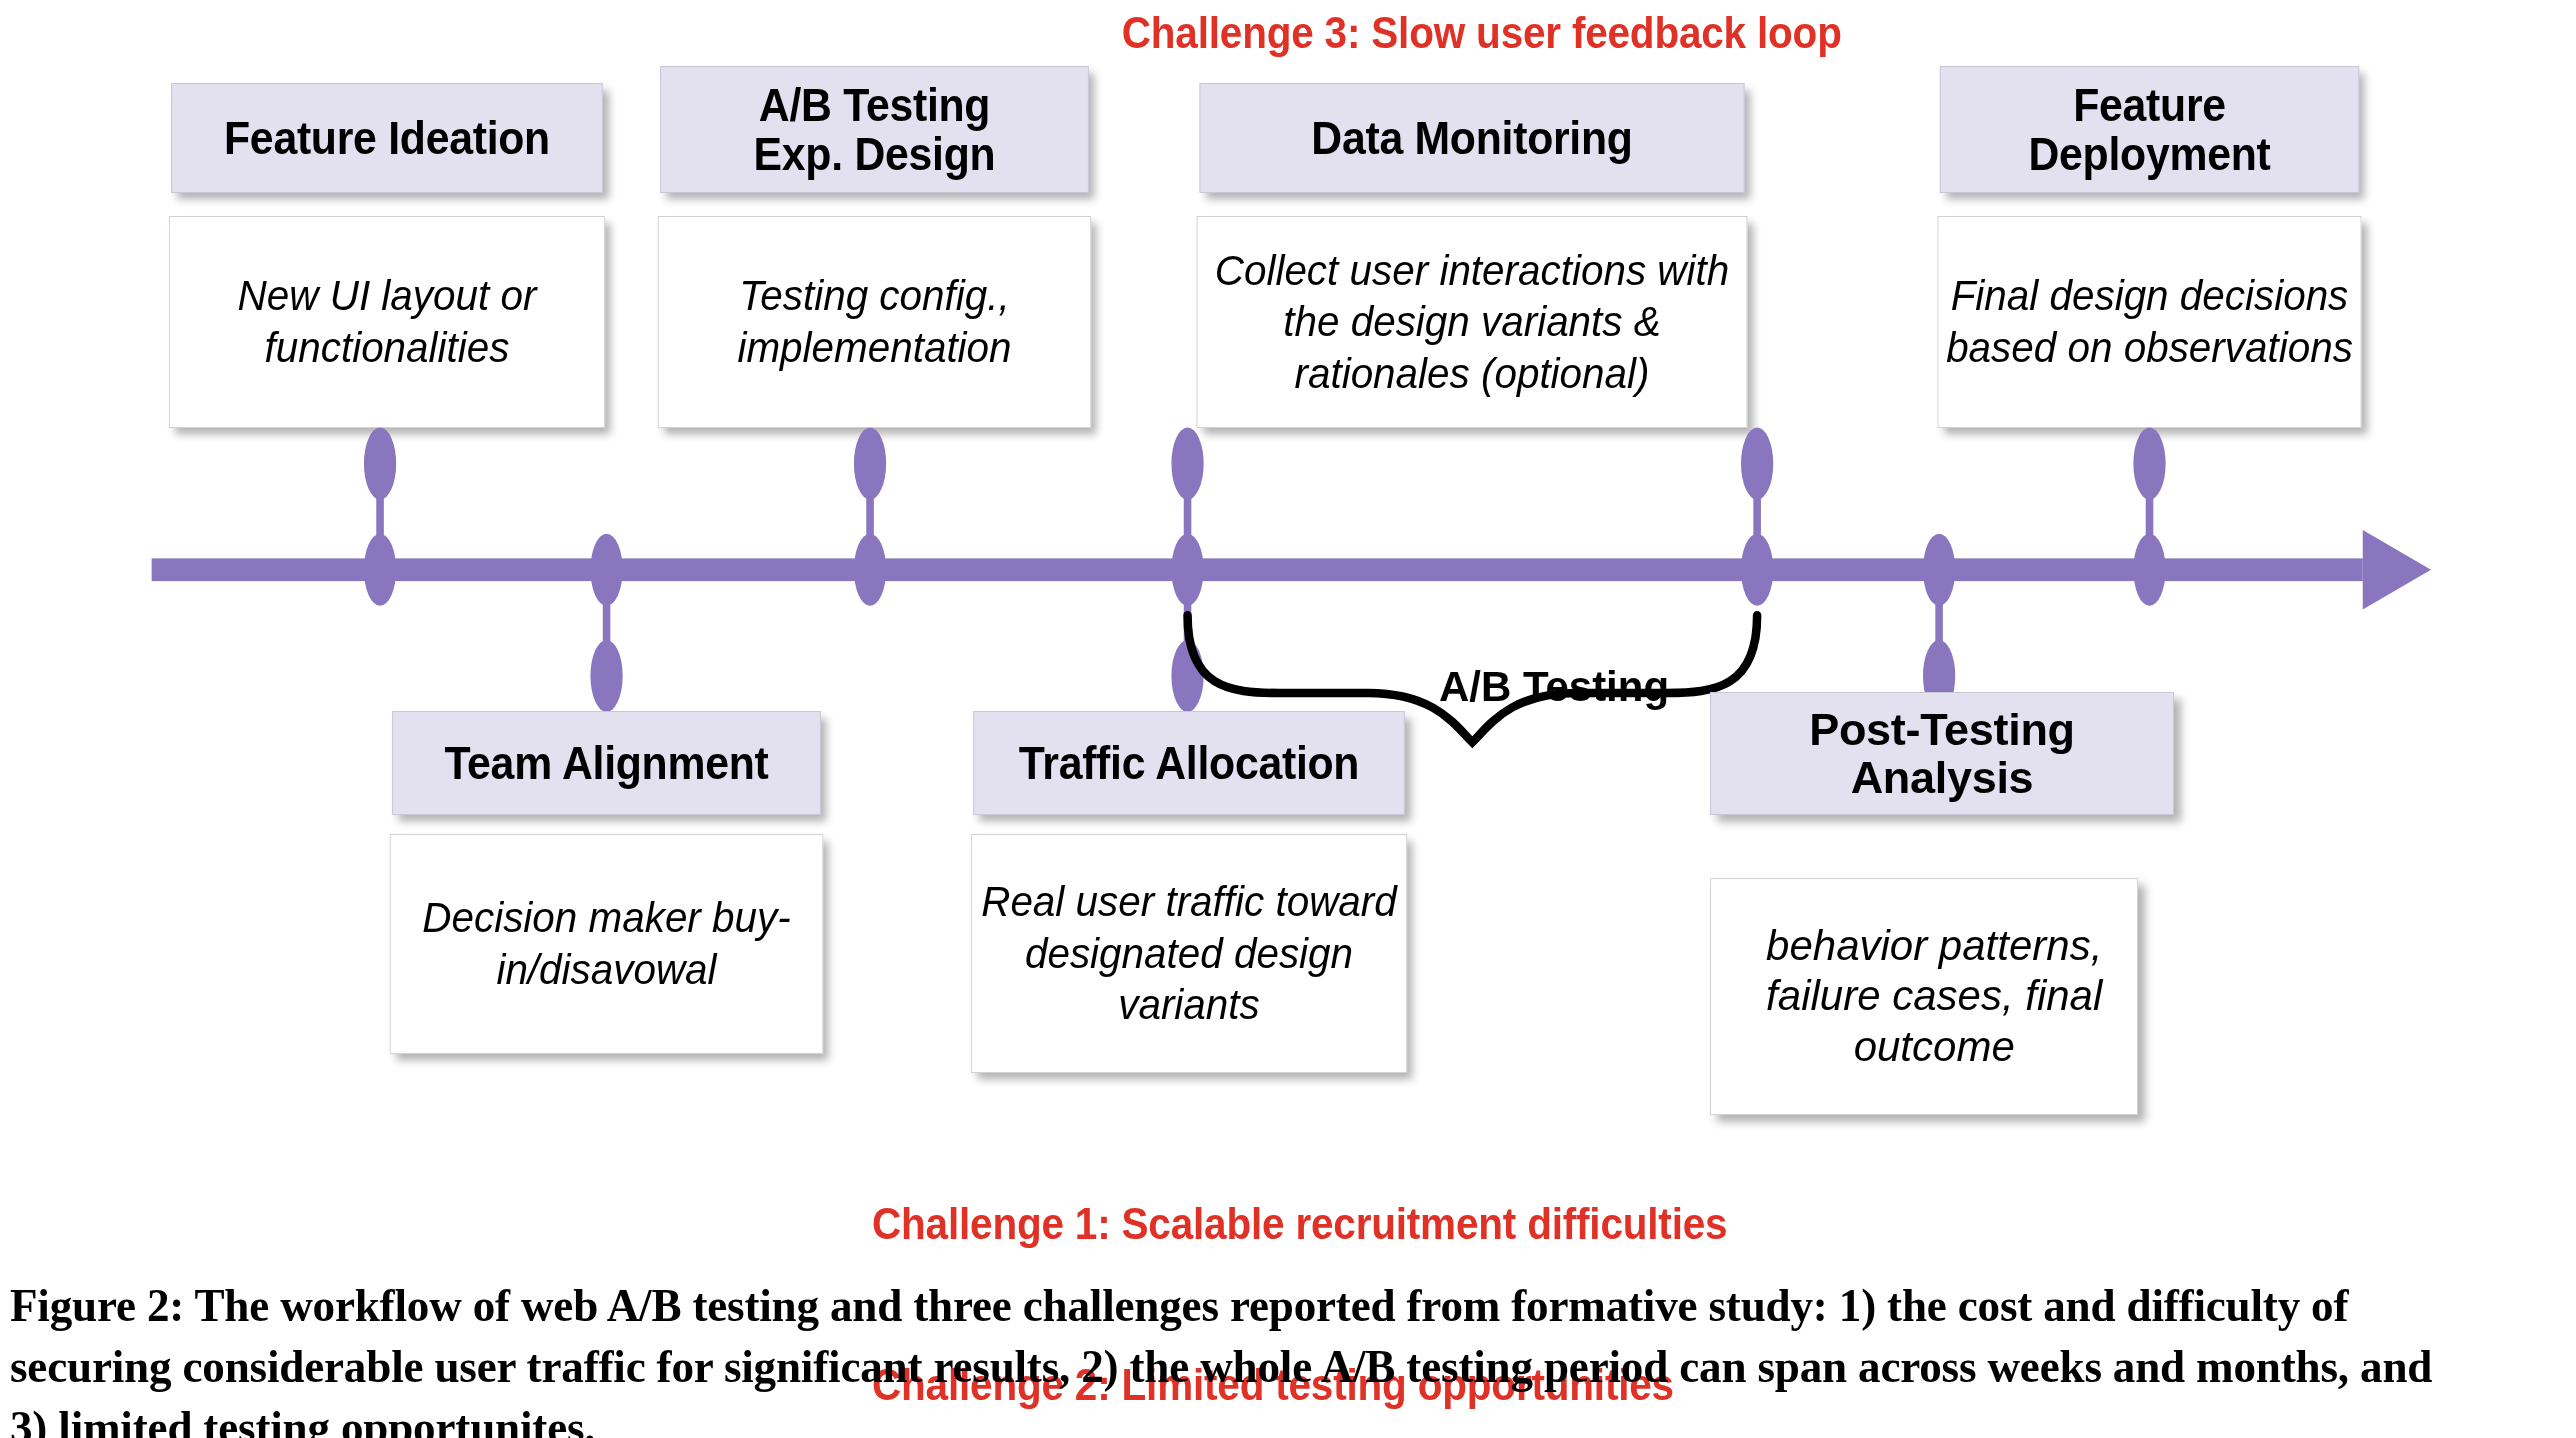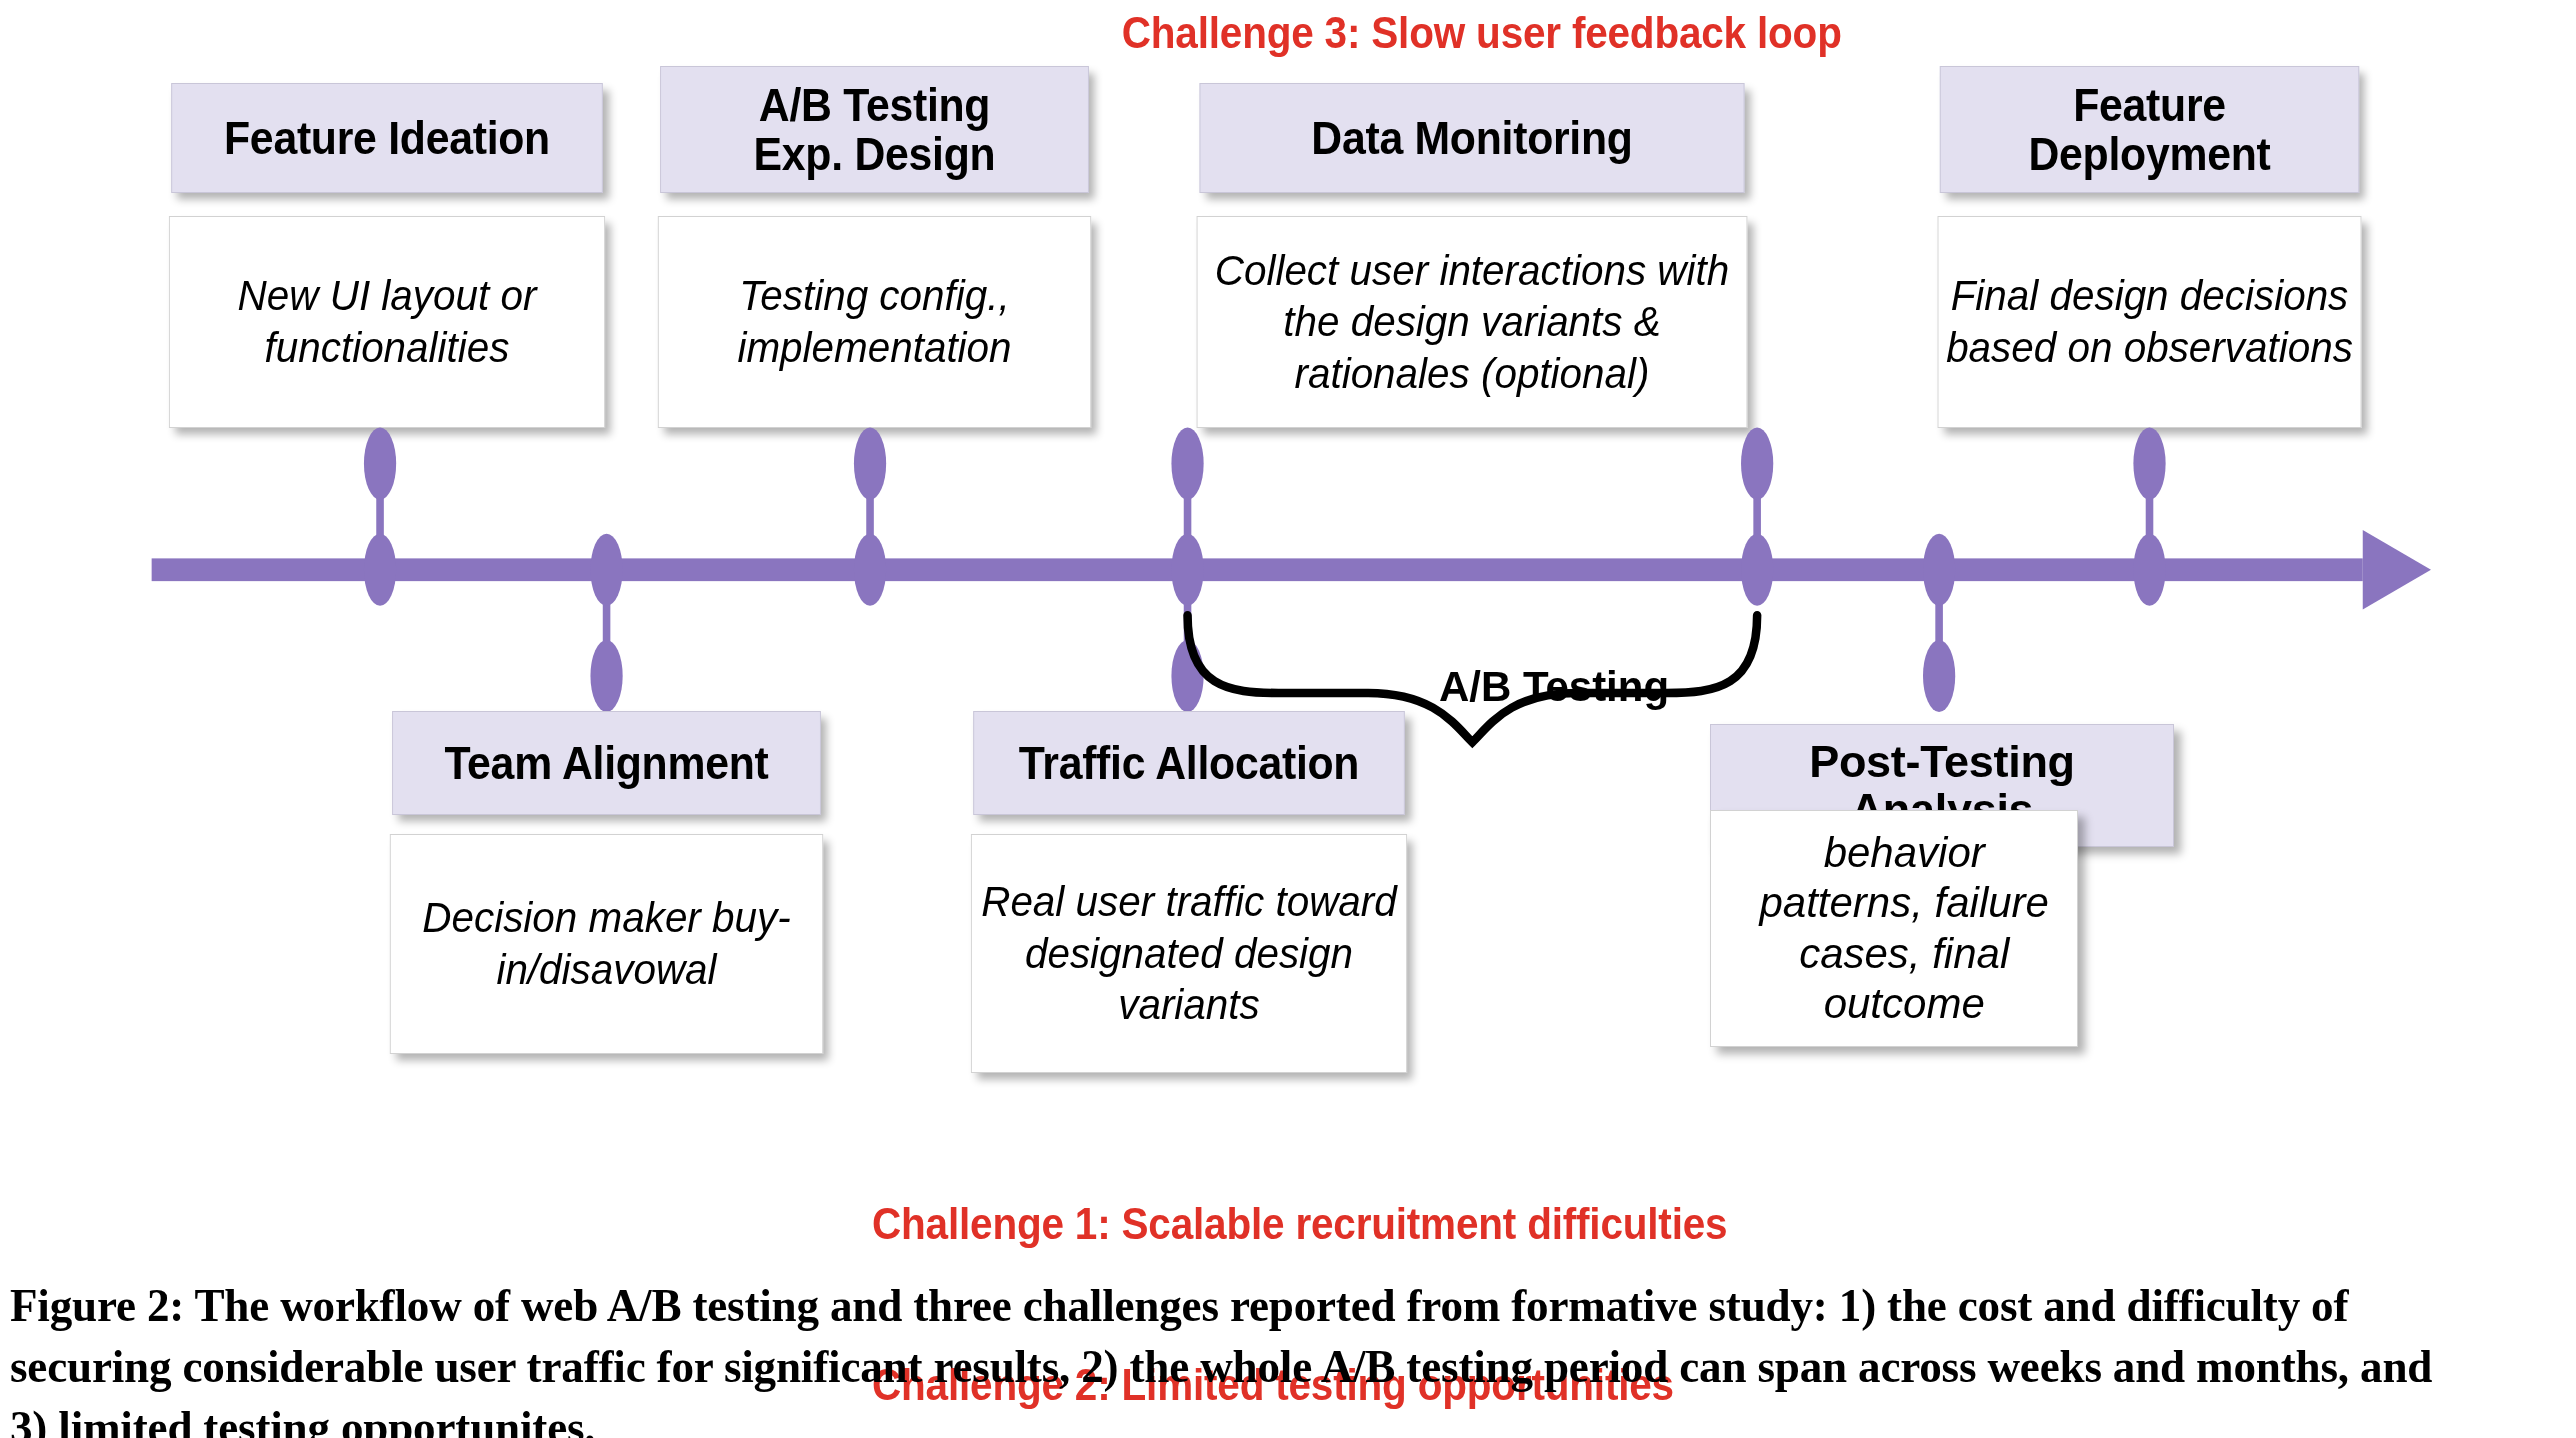--- a/index.html
+++ b/index.html
@@ -39,21 +39,20 @@
     font-size: 46px;
     line-height: 1.06;
     letter-spacing: -0.3px;
     padding: 1.9px 5.7px;
     font-family: "Liberation Sans Narrow", "Liberation Sans", sans-serif;
     transform: scaleX(0.93);
   }
   .stage-header.wide {
     transform: none;
     font-size: 45px;
-    margin-top: 32px;
   }
   .stage-desc {
     background: #FFFFFF;
     border: 0.9px solid #d2d2d2;
     box-shadow: 6.6px 6.6px 8.5px rgba(0,0,0,0.30);
     display: flex;
     align-items: center;
     justify-content: center;
     text-align: center;
     font-style: italic;
@@ -175,21 +174,21 @@
   </div>
 
   <div class="stage-header abs" style="left:376px; top:711px; width:461px; height:104px;">Team Alignment</div>
   <div class="stage-desc abs" style="left:376px; top:834px; width:461px; height:220px;">Decision maker buy-in/disavowal</div>
 
   <div class="stage-header abs" style="left:957px; top:711px; width:464px; height:104px;">Traffic Allocation</div>
   <div class="stage-desc abs" style="left:957px; top:834px; width:464px; height:239px;">Real user traffic toward designated design variants</div>
 
   <div class="stage-header wide abs" style="left:1710px; top:692px; width:464px; height:123px; white-space:pre-line;">Post-Testing
 Analysis</div>
-  <div class="stage-desc wide abs" style="left:1710px; top:810px; width:368px; height:237px;padding-left:28px;">behavior patterns, failure cases, final outcome</div>
+  <div class="stage-desc wide abs" style="left:1710px; top:878px; width:428px; height:237px;padding-left:28px;">behavior patterns, failure cases, final outcome</div>
 
   <div class="challenge" id="challenge-bottom" style="left:872px; top:1090px; width:1137px;">
     <div>Challenge 1: Scalable recruitment difficulties</div>
     <div>Challenge 2: Limited testing opportunities</div>
   </div>
 
   <div id="caption">Figure 2: The workflow of web A/B testing and three challenges reported from formative study: 1) the cost and difficulty of securing considerable user traffic for significant results, 2) the whole A/B testing period can span across weeks and months, and 3) limited testing opportunites.</div>
 
 </div>
 

